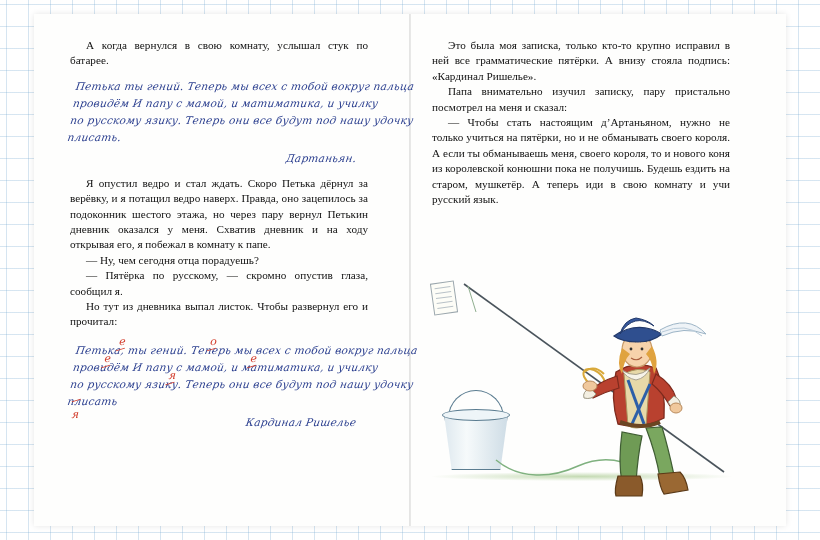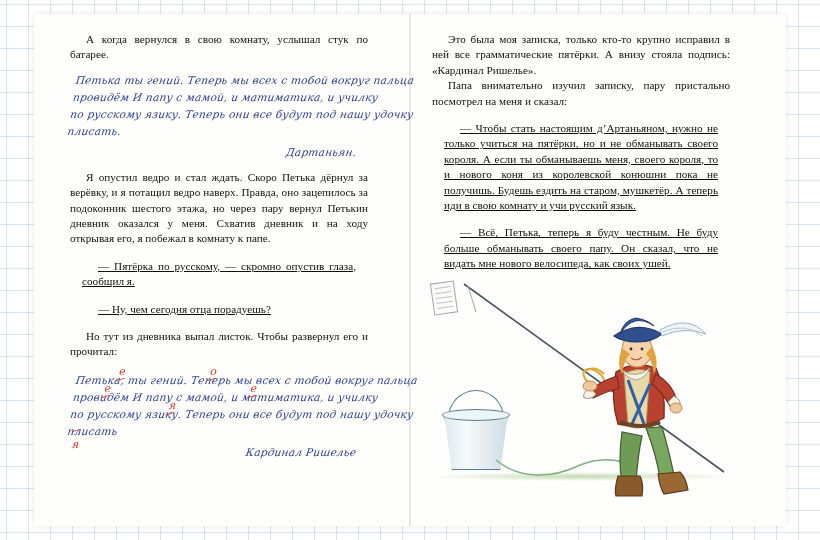--- a/index.html
+++ b/index.html
@@ -38,38 +38,37 @@
   .gutter {
     position: absolute;
     left: 409px;
     top: 14px;
     width: 2px;
     height: 512px;
     background: linear-gradient(to right, rgba(0,0,0,0.06), rgba(0,0,0,0.14), rgba(0,0,0,0.03));
   }
   .col {
     position: absolute;
-    top: 32px;
+    top: 38px;
     width: 298px;
     font-size: 11.2px;
     line-height: 15.4px;
     color: #111;
     text-align: justify;
   }
   .col-left { left: 70px; }
   .col-right { left: 432px; }
 
   p.para {
     margin: 0 0 0 0;
     text-indent: 16px;
   }
   p.dialog {
-    margin: 12px;
+    margin: 0;
     text-indent: 16px;
-    text-decoration: underline;
   }
 
   
   .note {
     position: relative;
     margin: 9px 0 9px 0;
     font-family: "DejaVu Serif", serif;
     font-style: italic;
     font-size: 10.6px;
     line-height: 17px;
@@ -198,22 +197,22 @@
 
     <div class="note">
       <span class="ln">Петька ты гений. Теперь мы всех с тобой вокруг пальца</span>
       <span class="ln">провидём И папу с мамой, и матиматика, и училку</span>
       <span class="ln">по русскому язику. Теперь они все будут под нашу удочку</span>
       <span class="ln">плисать.</span>
       <span class="sig">Дартаньян.</span>
     </div>
 
     <p class="para">Я опустил ведро и стал ждать. Скоро Петька дёрнул за верёвку, и я потащил ведро наверх. Правда, оно зацепилось за подоконник шестого этажа, но через пару вернул Петькин дневник оказался у меня. Схватив дневник и на ходу открывая его, я побежал в комнату к папе.</p>
+    <p class="dialog">— Ну, чем сегодня отца порадуешь?</p>
     <p class="dialog">— Пятёрка по русскому, — скромно опустив глаза, сообщил я.</p>
-    <p class="dialog">— Ну, чем сегодня отца порадуешь?</p>
     <p class="para">Но тут из дневника выпал листок. Чтобы развернул его и прочитал:</p>
 
     <div class="note corrected" style="margin-top:12px;">
       <span class="ln">
         <span>Петька, ты гений. Теперь мы всех с тобой вокруг пальца</span>
         <span class="corr" style="left:42px; top:-9px;">е</span>
         <span class="strike" style="left:40px; top:7px; width:9px; transform:rotate(-18deg);"></span>
         <span class="corr" style="left:133px; top:-9px;">о</span>
         <span class="strike" style="left:131px; top:7px; width:9px; transform:rotate(-18deg);"></span>
       </span>
@@ -237,21 +236,20 @@
       <span class="sig">Кардинал Ришелье</span>
     </div>
 
     <div class="pagenum">120</div>
   </div>
 
   <div class="col col-right">
     <p class="para">Это была моя записка, только кто-то крупно исправил в ней все грамматические пятёрки. А внизу стояла подпись: «Кардинал Ришелье».</p>
     <p class="para">Папа внимательно изучил записку, пару пристально посмотрел на меня и сказал:</p>
     <p class="dialog">— Чтобы стать настоящим д’Артаньяном, нужно не только учиться на пятёрки, но и не обманывать своего короля. А если ты обманываешь меня, своего короля, то и нового коня из королевской конюшни пока не получишь. Будешь ездить на старом, мушкетёр. А теперь иди в свою комнату и учи русский язык.</p>
-    <p class="dialog">— Всё, Петька, теперь я буду честным. Не буду больше обманывать своего папу. Он сказал, что не видать мне нового велосипеда, как своих ушей.</p>
   </div>
 
   <div class="illu">
     <div class="ground"></div>
 
     <div class="bucket">
       <div class="handle"></div>
       <div class="body"></div>
       <div class="rim"></div>
     </div>

